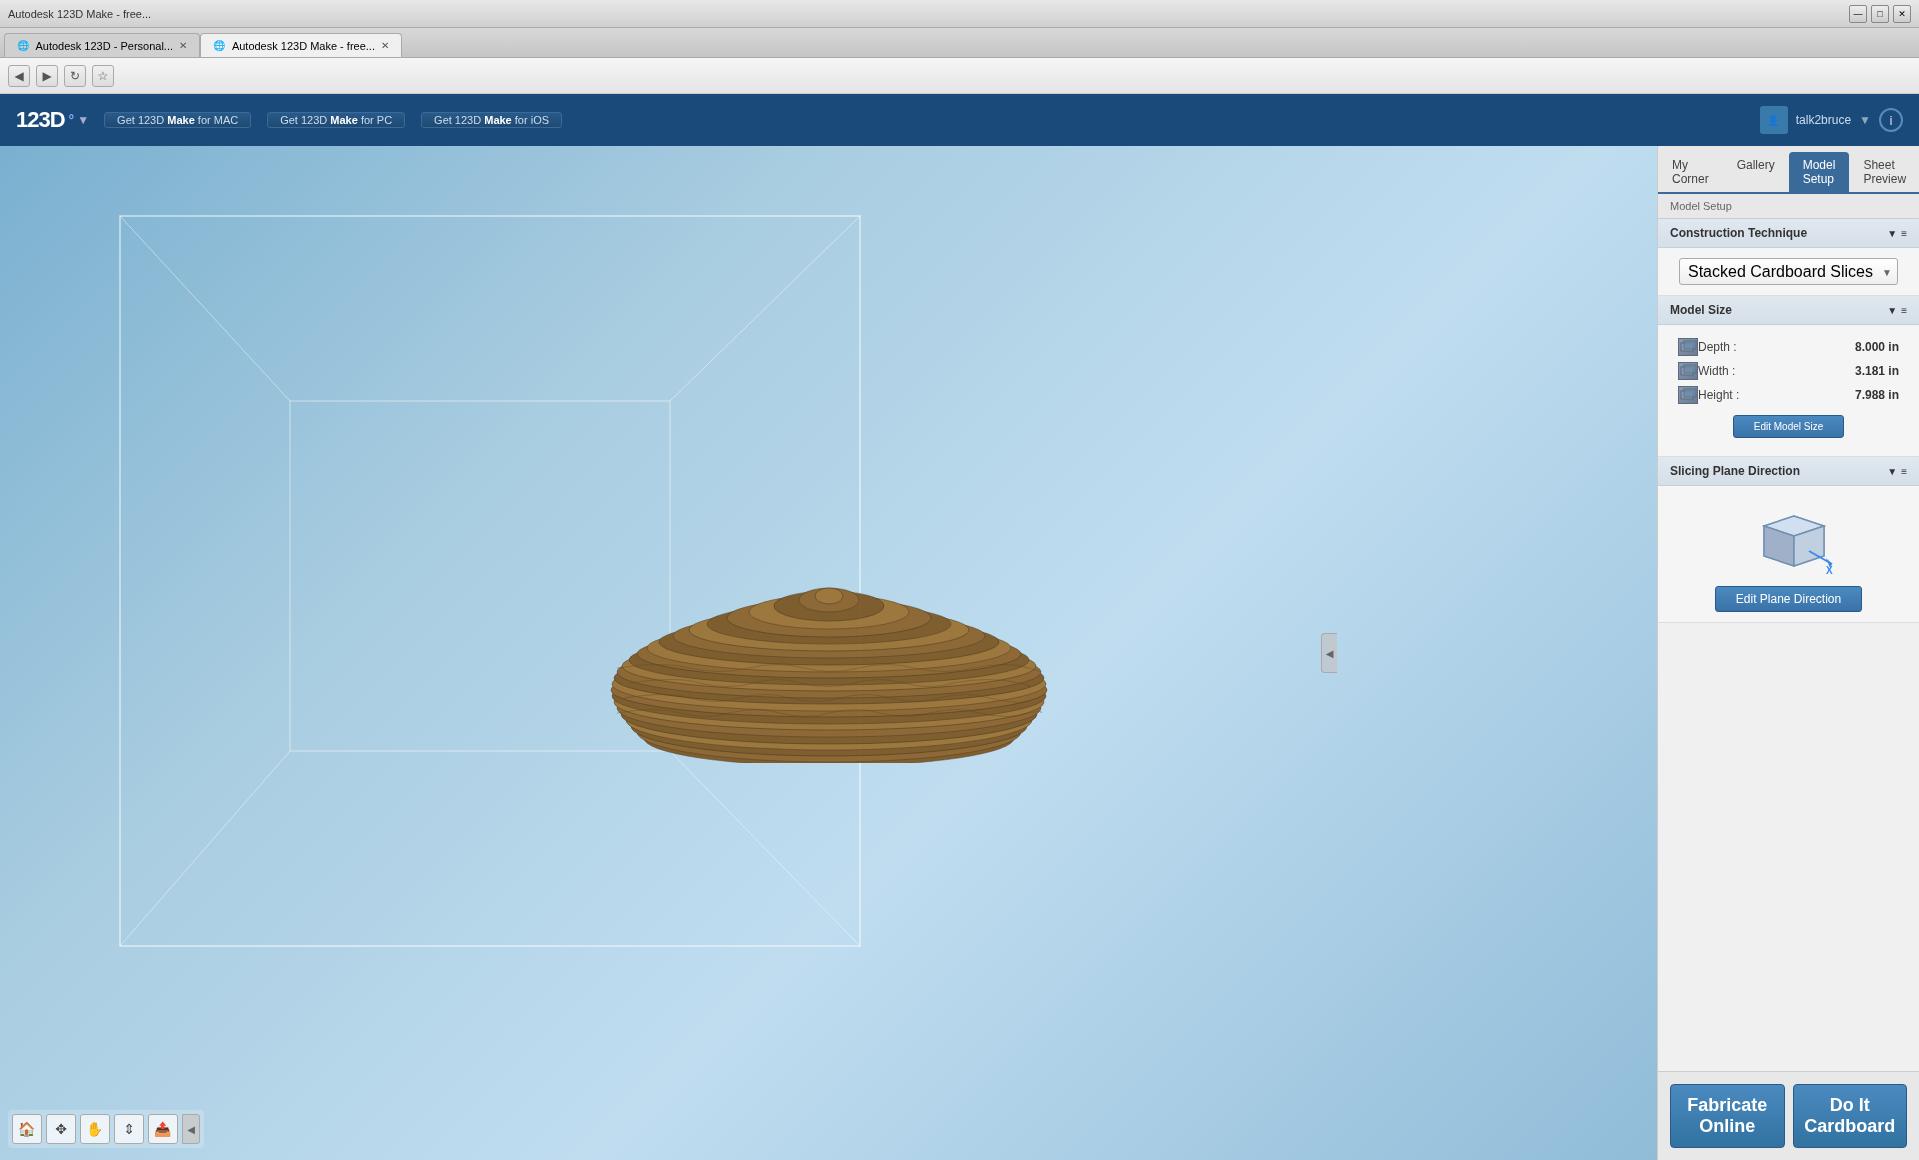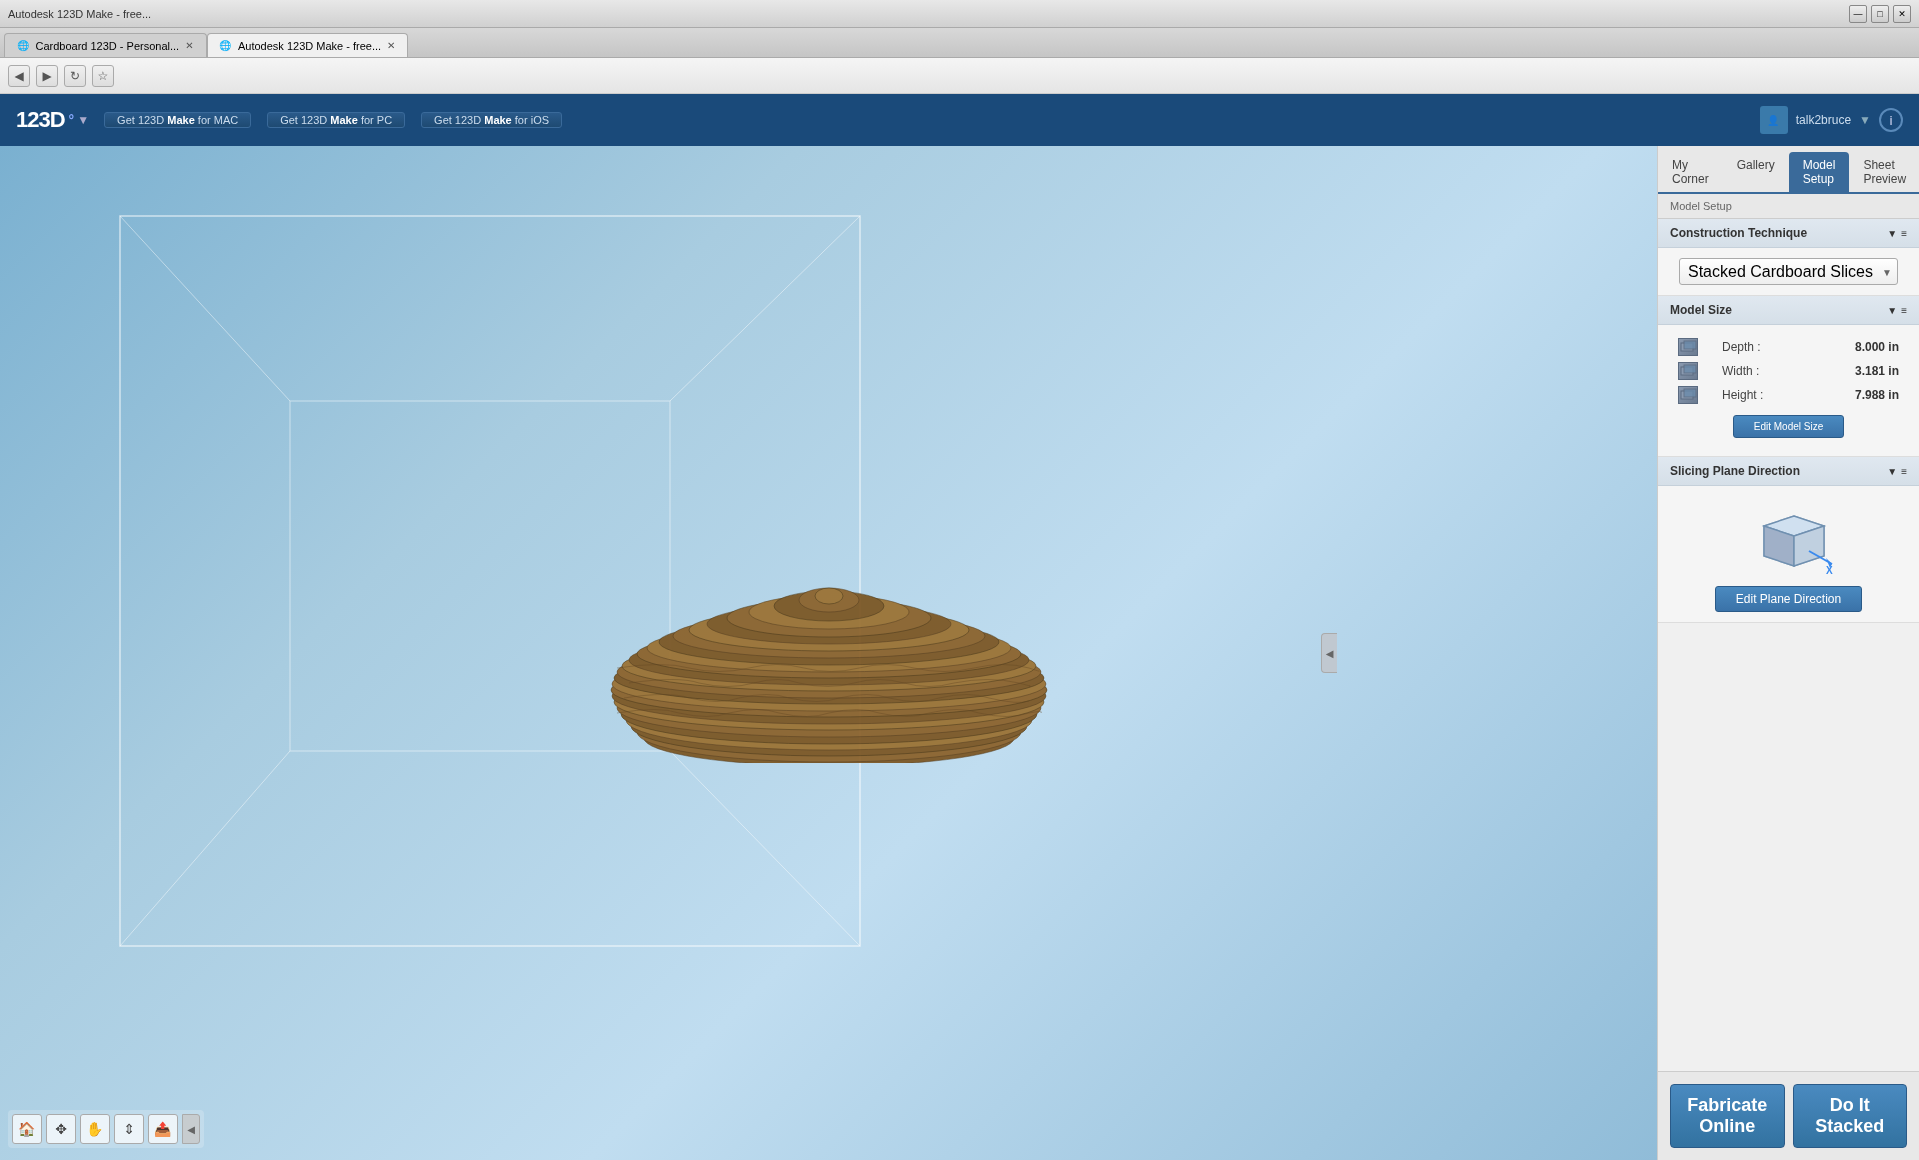--- a/index.html
+++ b/index.html
@@ -248,21 +248,21 @@
       appearance: none;
       min-width: 160px;
     }
     .select-arrow {
       position: absolute; right: 6px; top: 50%; transform: translateY(-50%);
       pointer-events: none; font-size: 10px; color: #666;
     }
 
     
     .size-row {
-      display: flex; align-items: center; gap: 24px;
+      display: flex; align-items: center; gap: 0;
       padding: 3px 8px;
     }
     .size-icon {
       width: 20px; height: 18px;
       background: linear-gradient(135deg, #8a9ab0, #6a7a90);
       border: 1px solid #5a6a80;
       display: flex; align-items: center; justify-content: center;
       font-size: 8px; color: white;
     }
     .size-label { color: #444; font-size: 12px; flex: 1; }
@@ -339,21 +339,21 @@
   <div class="browser-window-btns">
     <div class="win-btn">—</div>
     <div class="win-btn">□</div>
     <div class="win-btn">✕</div>
   </div>
 </div>
 
 <div class="tab-bar">
   <div class="tab inactive">
     <span style="font-size:10px;">🌐</span>
-    <span>Cardboard 123D - Personal...</span>
+    <span>Autodesk 123D - Personal...</span>
     <span class="tab-close">✕</span>
   </div>
   <div class="tab active">
     <span style="font-size:10px;">🌐</span>
     <span>Autodesk 123D Make - free...</span>
     <span class="tab-close">✕</span>
   </div>
 </div>
 
 <div class="browser-toolbar">
@@ -565,17 +565,17 @@
             </svg>
           </div>
           <button class="edit-plane-btn">Edit Plane Direction</button>
         </div>
       </div>
 
     </div>
 
     <div class="panel-footer">
       <button class="footer-btn">Fabricate Online</button>
-      <button class="footer-btn">Do It Stacked</button>
+      <button class="footer-btn">Do It Cardboard</button>
     </div>
 
   </div>
 </div>
 
 </body></html>

